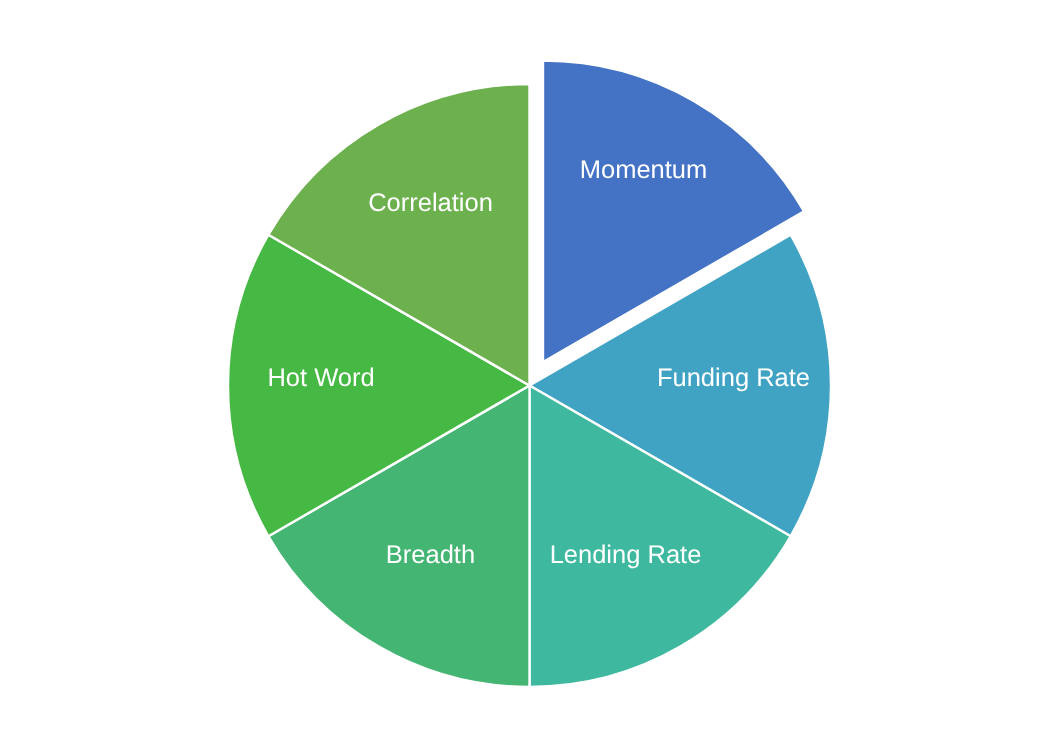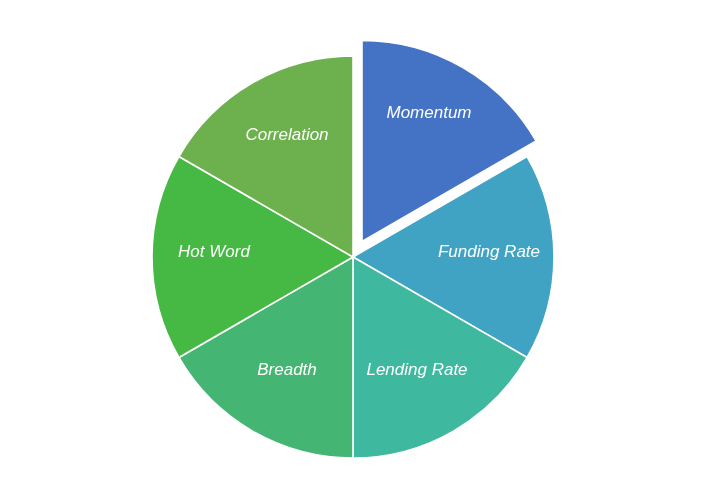--- a/index.html
+++ b/index.html
@@ -10,21 +10,20 @@
     width: 705px;
     height: 500px;
     background: #ffffff;
     font-family: "Liberation Sans", sans-serif;
     overflow: hidden;
   }
   #chart-root {
     position: relative;
     width: 705px;
     height: 384px;
-    font-style: italic;
   }
   svg#pie-svg {
     position: absolute;
     left: 0;
     top: 0;
     width: 705px;
     height: 500px;
     display: block;
   }
   .slice-path {

